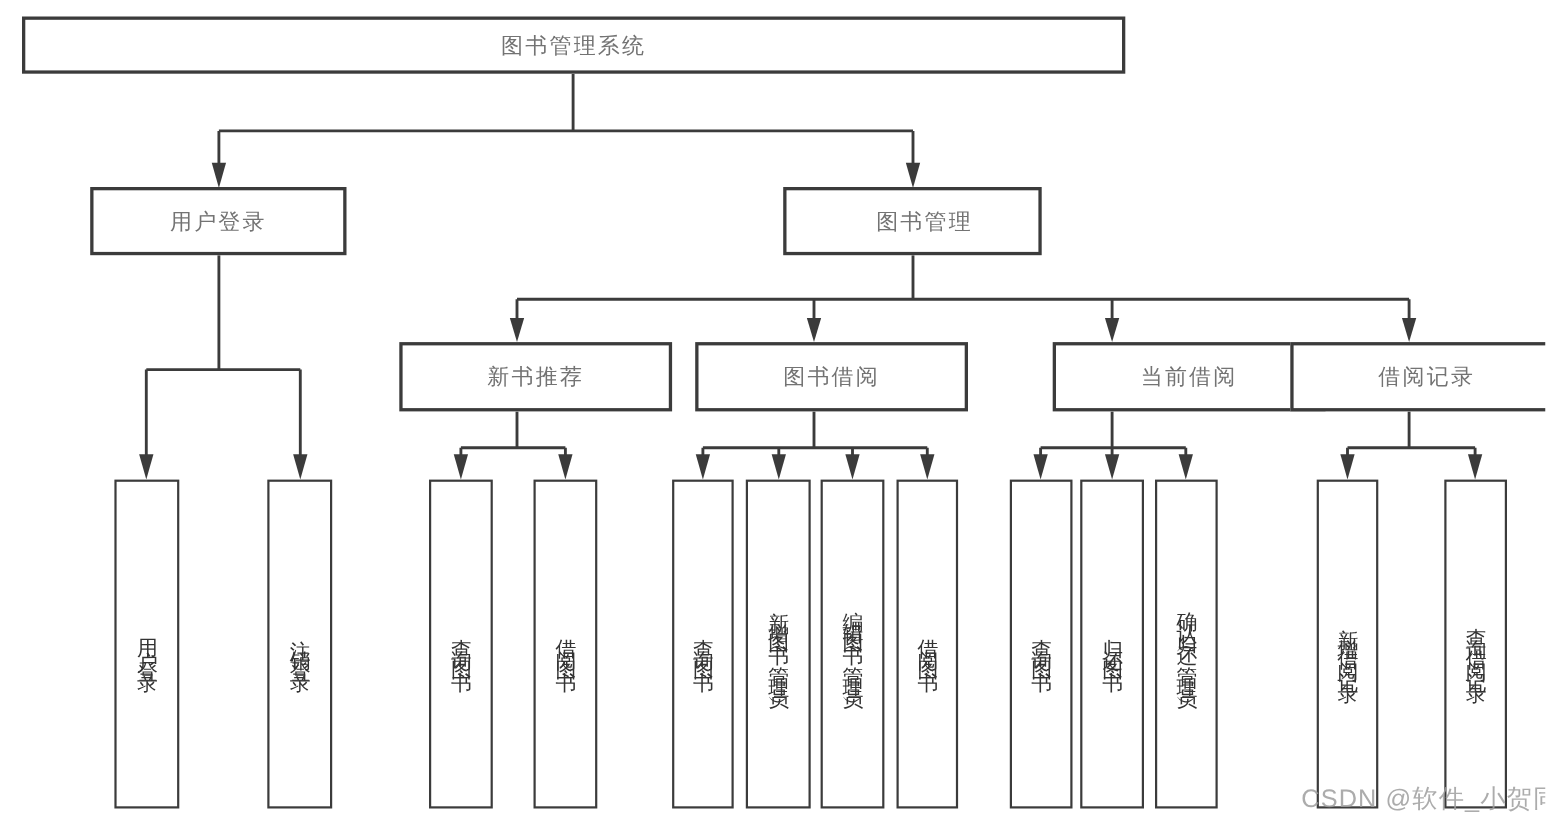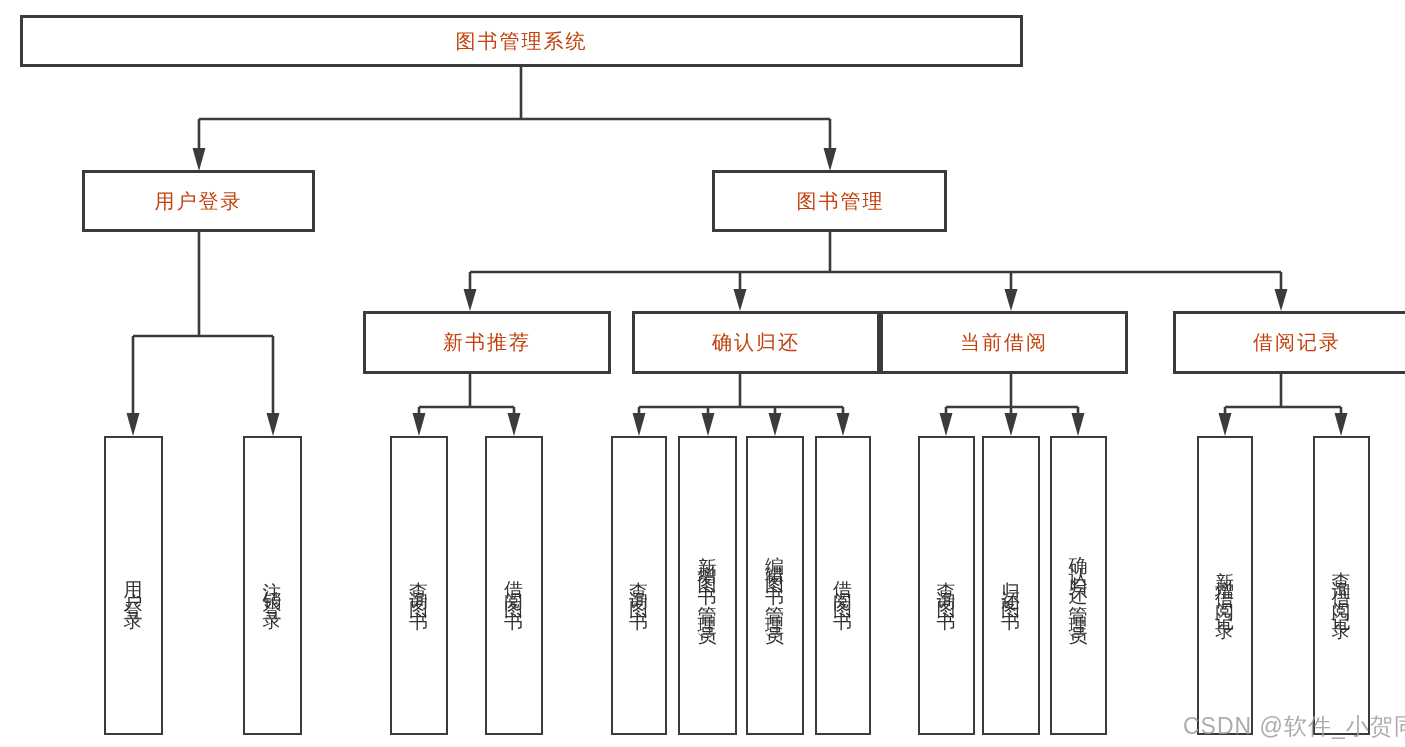--- a/index.html
+++ b/index.html
@@ -28,21 +28,21 @@
     border: 3px solid #3b3b3b;
     box-sizing: border-box;
     display: flex;
     align-items: center;
     justify-content: center;
     z-index: 2;
   }
   .node .hlabel {
     font-size: 20px;
     letter-spacing: 2px;
-    color: #c2410c;
+    color: #737373;
     white-space: nowrap;
   }
   .leaf {
     position: absolute;
     top: 436px;
     height: 299px;
     background: #ffffff;
     border: 2.5px solid #3b3b3b;
     box-sizing: border-box;
     display: flex;
@@ -61,21 +61,21 @@
   }
   
   .n-root   { left: 20px;  top: 15px;  width: 1003px; height: 52px; }
   
   .n-user   { left: 82px;  top: 170px; width: 233px;  height: 62px; }
   .n-bmgmt  { left: 712px; top: 170px; width: 235px;  height: 62px; padding-left: 22px; }
   
   .n-l3     { top: 311px; width: 248px; height: 63px; }
   .n-rec    { left: 363px; }
   .n-bor    { left: 632px; }
-  .n-cur    { left: 880px; }
+  .n-cur    { left: 957px; }
   .n-recd   { left: 1173px; }
   
   .lf-user-login   { left: 104px;  width: 59px; }
   .lf-logout       { left: 243px;  width: 59px; }
   .lf-rec-query    { left: 390px;  width: 58px; }
   .lf-rec-borrow   { left: 485px;  width: 58px; }
   .lf-bb-query     { left: 611px;  width: 56px; }
   .lf-bb-add       { left: 678px;  width: 59px; }
   .lf-bb-edit      { left: 746px;  width: 58px; }
   .lf-bb-borrow    { left: 815px;  width: 56px; }
@@ -139,21 +139,21 @@
     <span class="hlabel">用户登录</span>
   </div>
   <div class="node n-bmgmt">
     <span class="hlabel">图书管理</span>
   </div>
 
   <div class="node n-l3 n-rec">
     <span class="hlabel">新书推荐</span>
   </div>
   <div class="node n-l3 n-bor">
-    <span class="hlabel">确认归还</span>
+    <span class="hlabel">图书借阅</span>
   </div>
   <div class="node n-l3 n-cur">
     <span class="hlabel">当前借阅</span>
   </div>
   <div class="node n-l3 n-recd">
     <span class="hlabel">借阅记录</span>
   </div>
 
   <div class="leaf lf-user-login">
     <span class="vlabel">用户登录</span>

